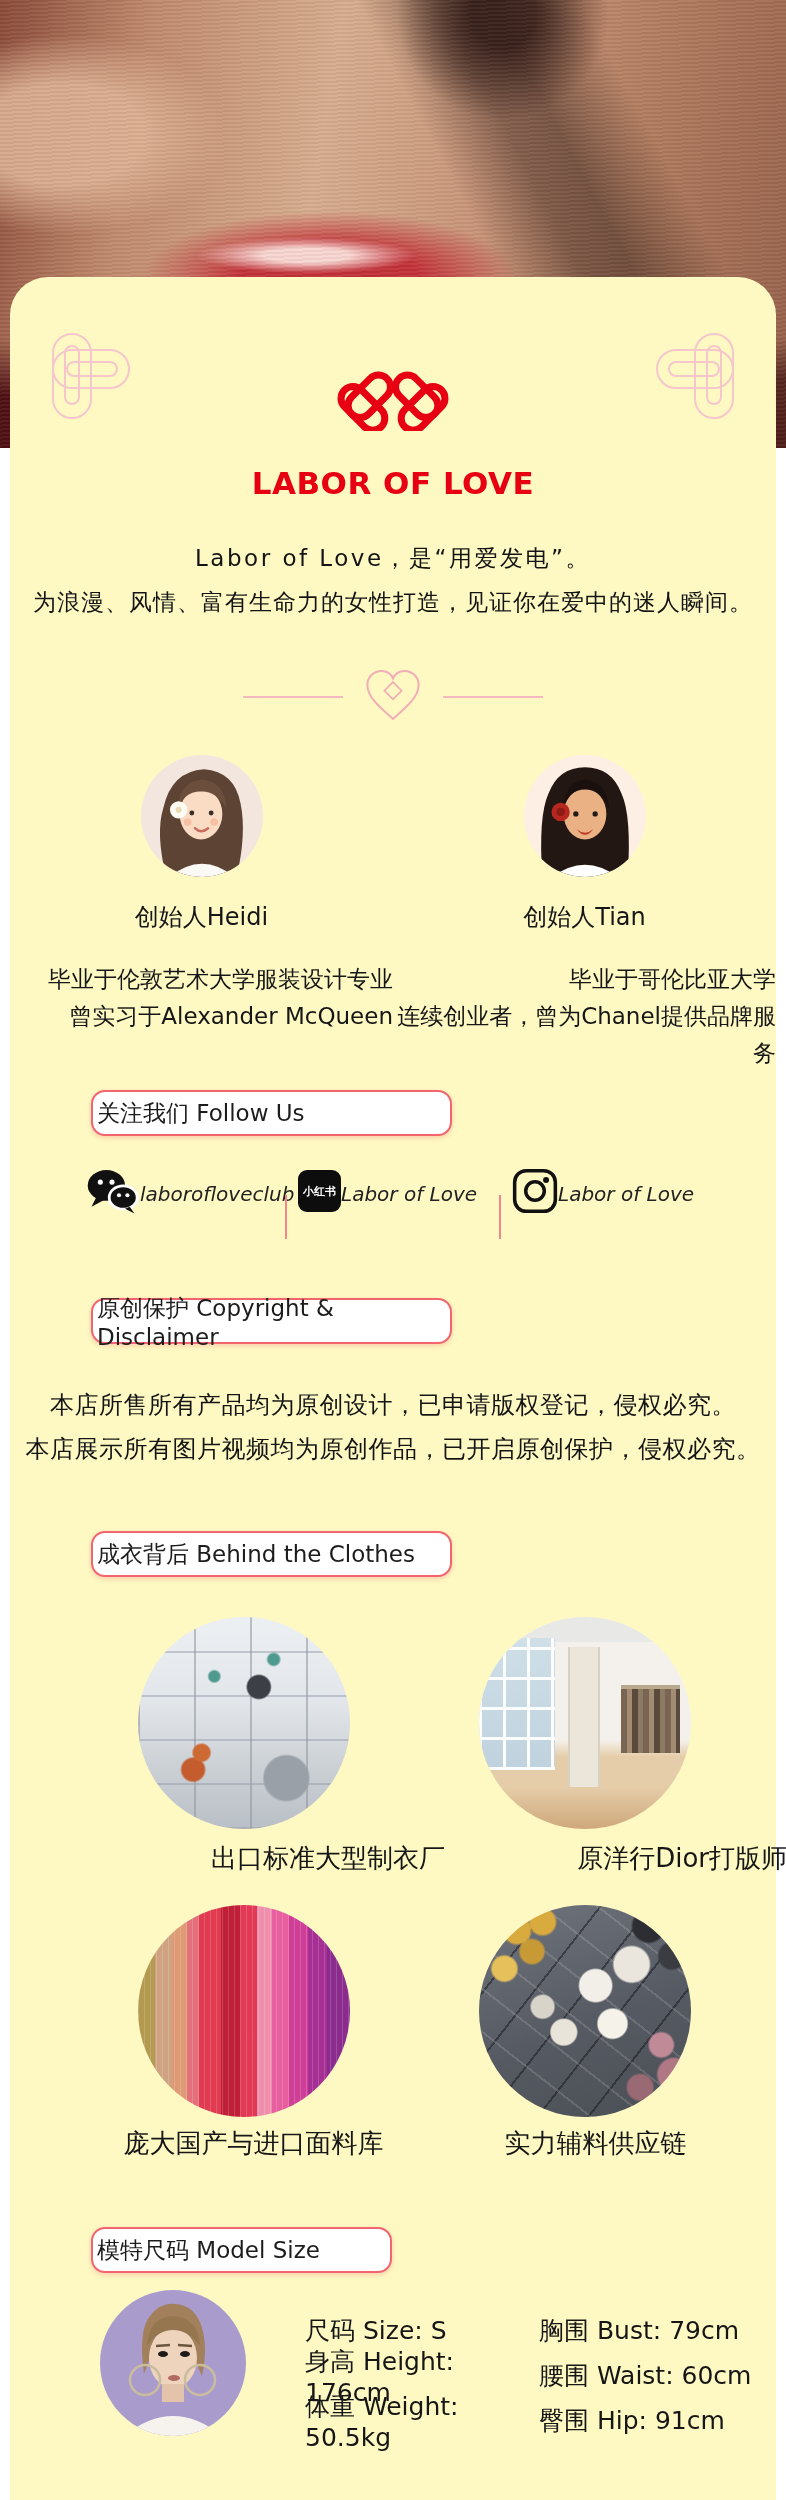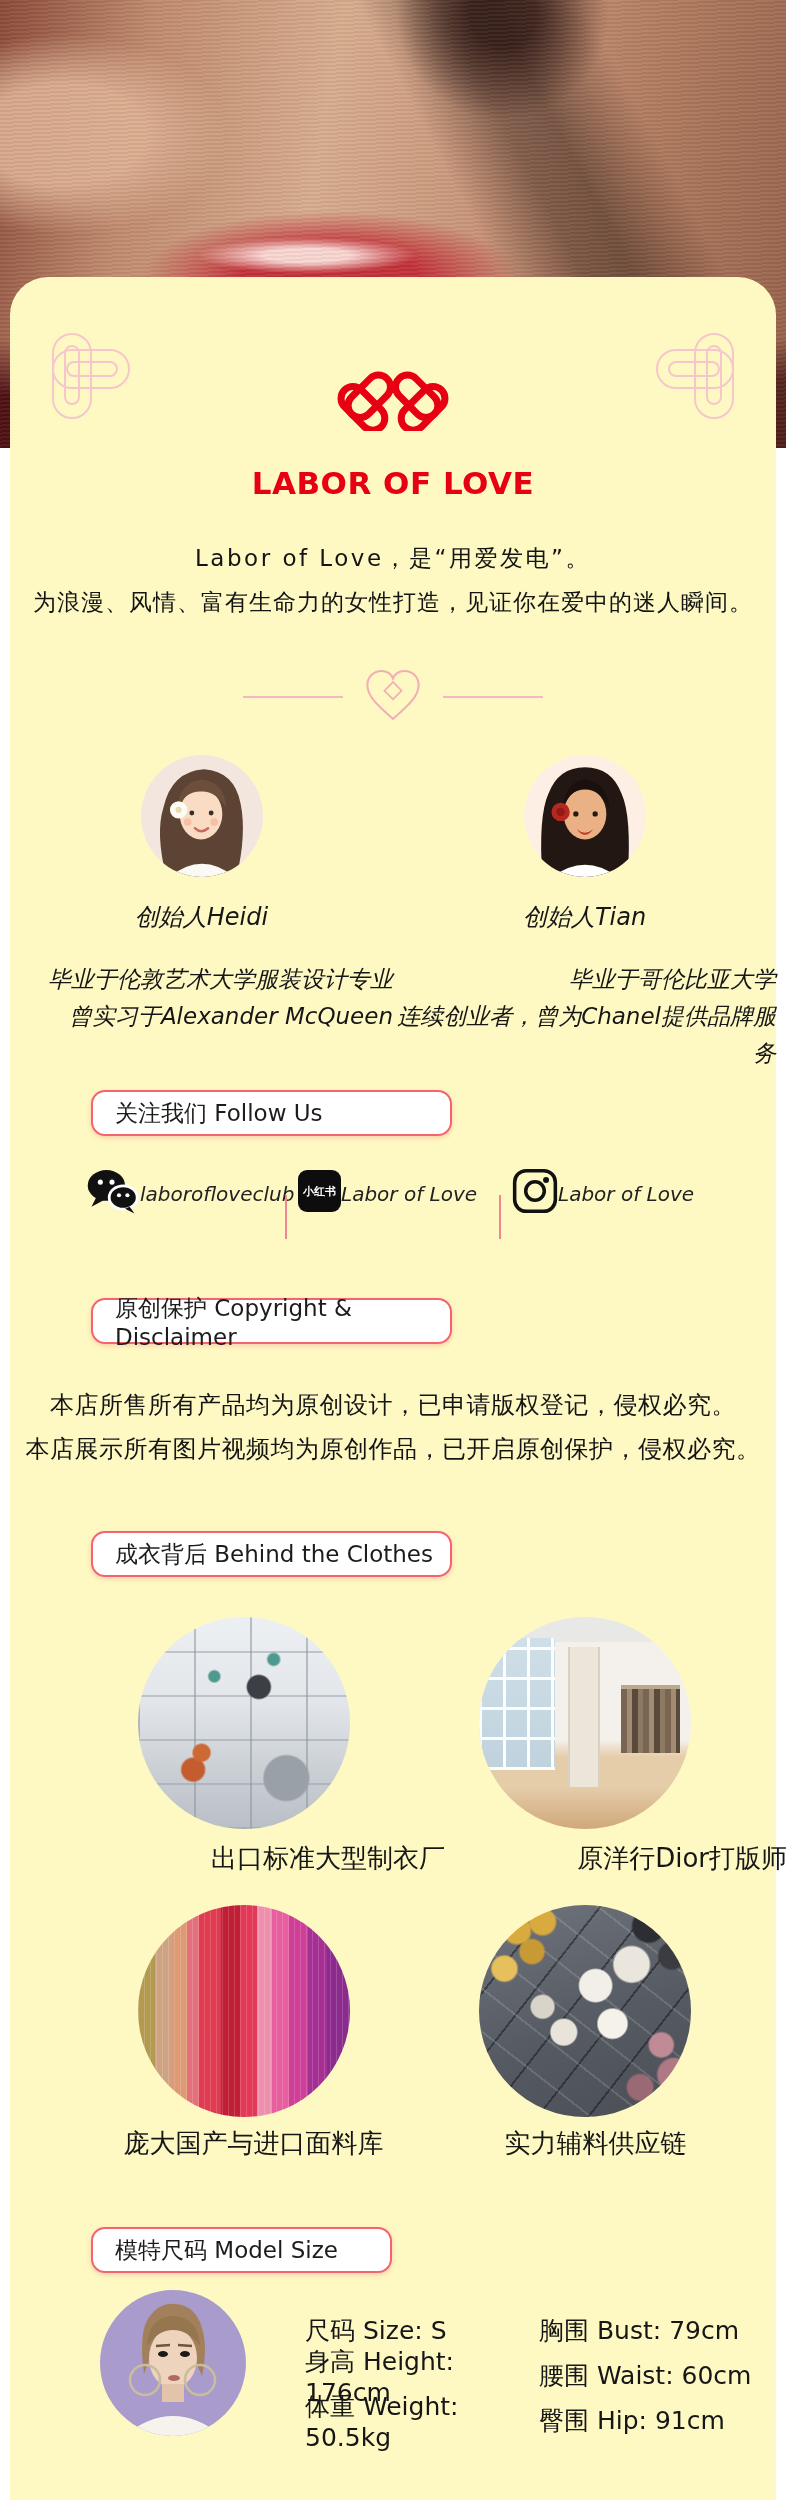--- a/index.html
+++ b/index.html
@@ -43,31 +43,31 @@
 
   .brand-title { top:188px; font-size:31px; font-weight:bold; color:#e60012; letter-spacing:.5px; }
   .intro1 { top:266px; font-size:23px; letter-spacing:2.5px; color:#141414; }
   .intro2 { top:310px; font-size:23px; letter-spacing:1px; color:#141414; }
 
   .divider { top:388px; left:0; width:100%; display:flex; justify-content:center; align-items:flex-start; gap:14px; }
   .divider .line { width:100px; height:2px; background:#f3b8c0; margin-top:31px; }
   .divider svg { width:72px; height:58px; }
 
   
-  .founders { top:478px; left:0; width:100%; display:grid; grid-template-columns:1fr 1fr; text-align:center;font-style:italic; }
+  .founders { top:478px; left:0; width:100%; display:grid; grid-template-columns:1fr 1fr; text-align:center; }
   .avatar { width:122px; height:122px; border-radius:50%; overflow:hidden; margin:0 auto; }
   .avatar svg { width:100%; height:100%; display:block; }
   .fname { margin-top:24px; font-size:24px; color:#161616; }
   .fdesc { margin-top:28px; font-size:23px; line-height:37px; color:#161616;text-align:right; }
 
   
   .sec-box {
     position:absolute; left:81px; width:361px; height:46px;
     border:2px solid #f2646e; border-radius:14px; background:#fff;
-    display:flex; align-items:center; padding-left:22px;
+    display:flex; align-items:center; padding-left:4px;
     font-size:23px; color:#1c1c1c;
     box-shadow:0 2px 5px rgba(242,100,110,.28);
   }
   .box-follow { top:813px; }
   .box-copy { top:1021px; }
   .box-clothes { top:1254px; }
   .box-model { top:1950px; width:301px; }
 
   
   .channels { top:888px; left:0; width:100%; display:flex; justify-content:center; align-items:flex-start; gap:11px; }

